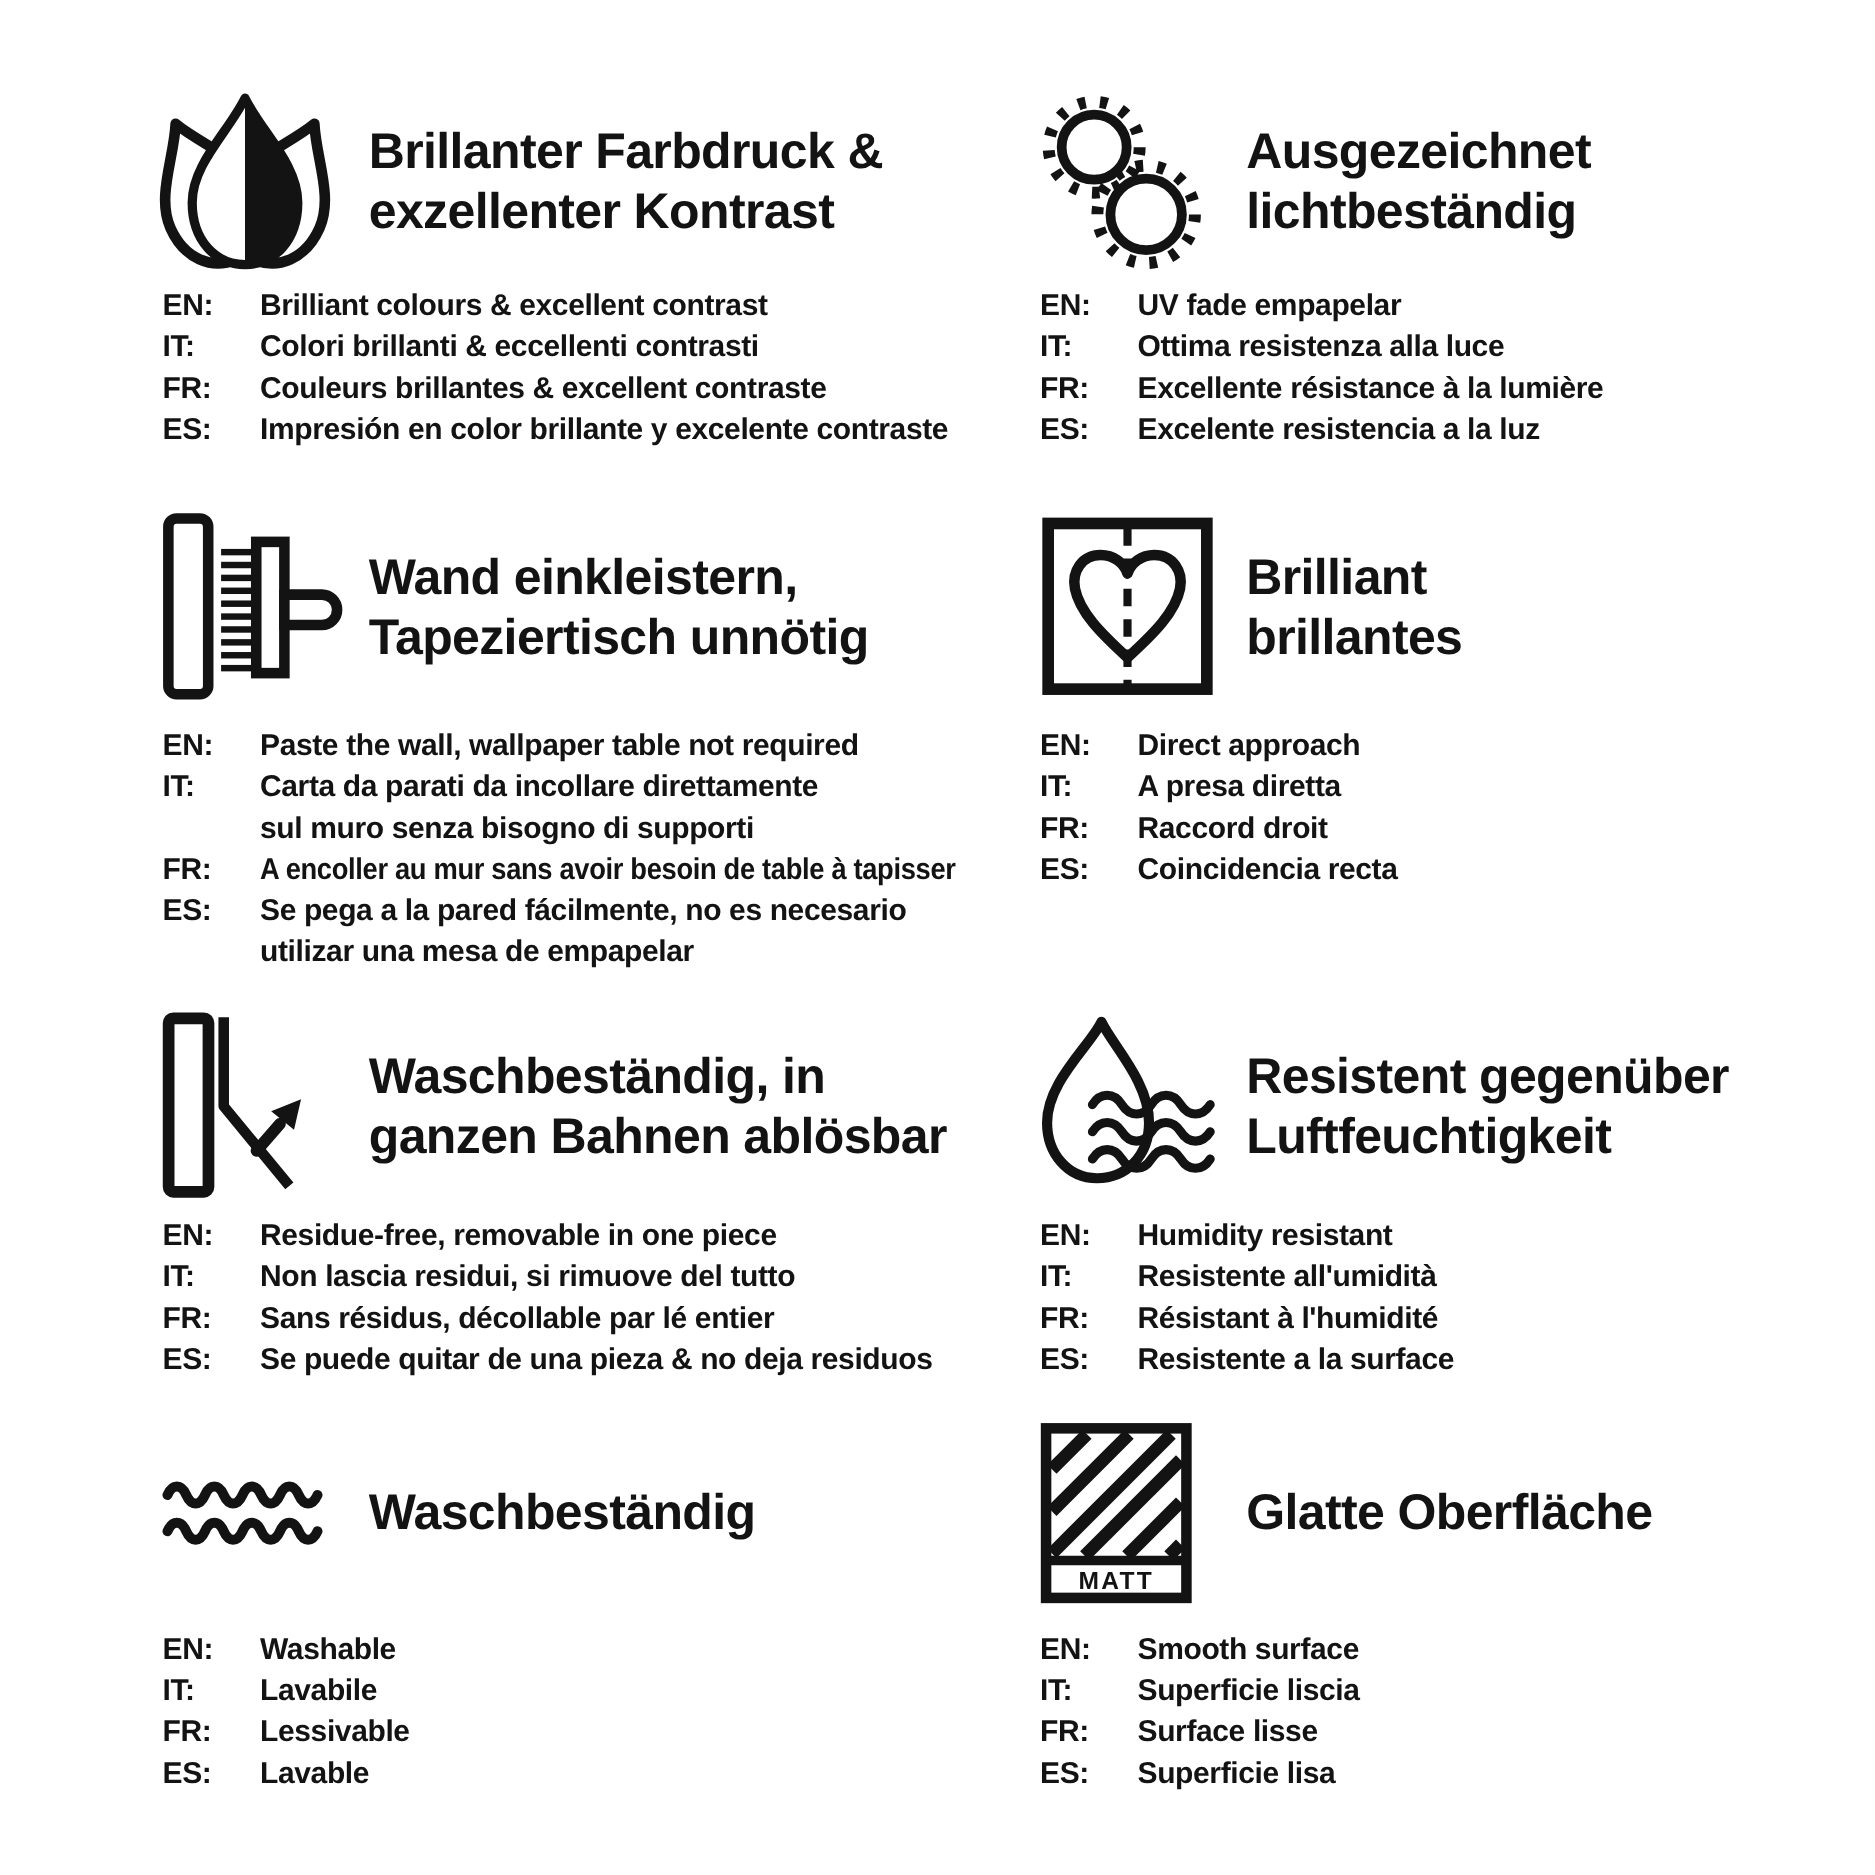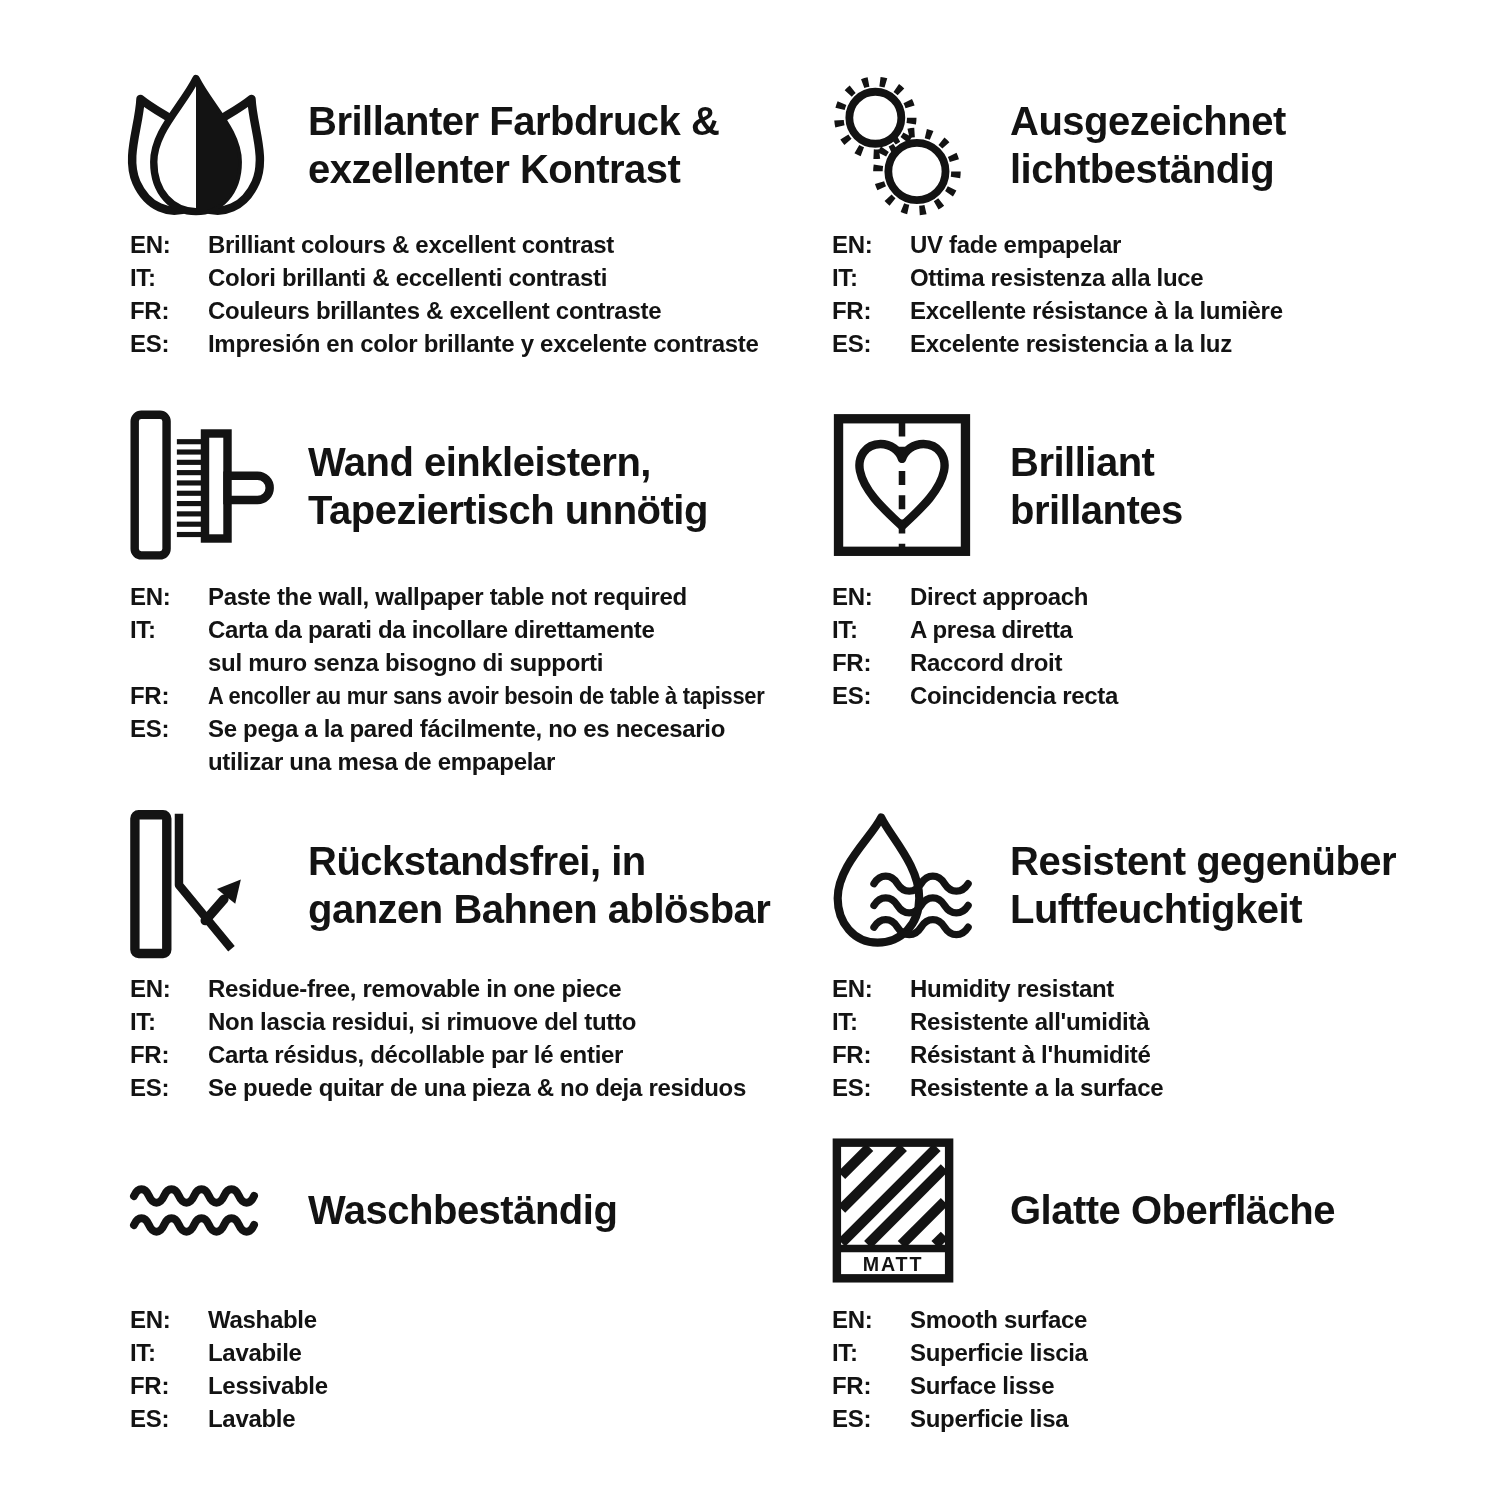--- a/index.html
+++ b/index.html
@@ -15,21 +15,21 @@
   .cell.r3{padding-top:10px;}
   .cell.r4{padding-top:5px;}
   .head{display:flex;align-items:center;}
   .iconbox{width:130px;flex:0 0 130px;margin-right:35px;display:flex;align-items:center;
            justify-content:flex-start;overflow:visible;}
   .r1 .iconbox{height:160px;}
   .r2 .iconbox{height:155px;}
   .r3 .iconbox{height:150px;}
   .r4 .iconbox{height:130px;}
   .iconbox svg{overflow:visible;}
-  .title{font-size:40px;font-weight:700;line-height:48px;letter-spacing:-0.5px;margin:13px;white-space:nowrap;}
+  .title{font-size:40px;font-weight:700;line-height:48px;letter-spacing:-0.5px;margin:0;white-space:nowrap;}
   .trans{display:block;}
   .r1 .trans{margin-top:3px;}
   .r2 .trans{margin-top:17px;}
   .r3 .trans{margin-top:12px;}
   .r4 .trans{margin-top:28px;}
   .trow{display:flex;font-size:24px;line-height:33px;letter-spacing:-0.3px;align-items:flex-start;}
   .lang{width:78px;flex:0 0 78px;font-weight:700;}
   .txt{font-weight:600;white-space:nowrap;display:inline-block;}
   .stroke{fill:none;stroke:#131313;}
   .fillk{fill:#131313;stroke:none;}
@@ -195,36 +195,36 @@
     <div class="head">
       <div class="iconbox">
         <svg width="127" height="150" viewBox="0 0 135 160">
           <rect class="stroke" stroke-width="10" x="5" y="5" width="34" height="148" rx="4"></rect>
           <path class="stroke" stroke-width="9" stroke-linejoin="round" d="M52,4 L52,80 L108,148"></path>
           <line class="stroke" stroke-width="10" stroke-linecap="round" x1="80" y1="118" x2="100" y2="95"></line>
           <polygon class="fillk" points="118,74 112,100 92.5,84.3"></polygon>
         </svg>
       </div>
       <h2 class="title">
-        <span>Rückstandsfrei, in</span><br>
+        <span>Waschbeständig, in</span><br>
         <span>ganzen Bahnen ablösbar</span>
       </h2>
     </div>
     <div class="trans">
       <div class="trow">
         <span class="lang">EN:</span>
         <span class="txt">Residue-free, removable in one piece</span>
       </div>
       <div class="trow">
         <span class="lang">IT:</span>
         <span class="txt">Non lascia residui, si rimuove del tutto</span>
       </div>
       <div class="trow">
         <span class="lang">FR:</span>
-        <span class="txt">Carta résidus, décollable par lé entier</span>
+        <span class="txt">Sans résidus, décollable par lé entier</span>
       </div>
       <div class="trow">
         <span class="lang">ES:</span>
         <span class="txt">Se puede quitar de una pieza &amp; no deja residuos</span>
       </div>
     </div>
   </section>
 
   <section class="cell right r3">
     <div class="head">

